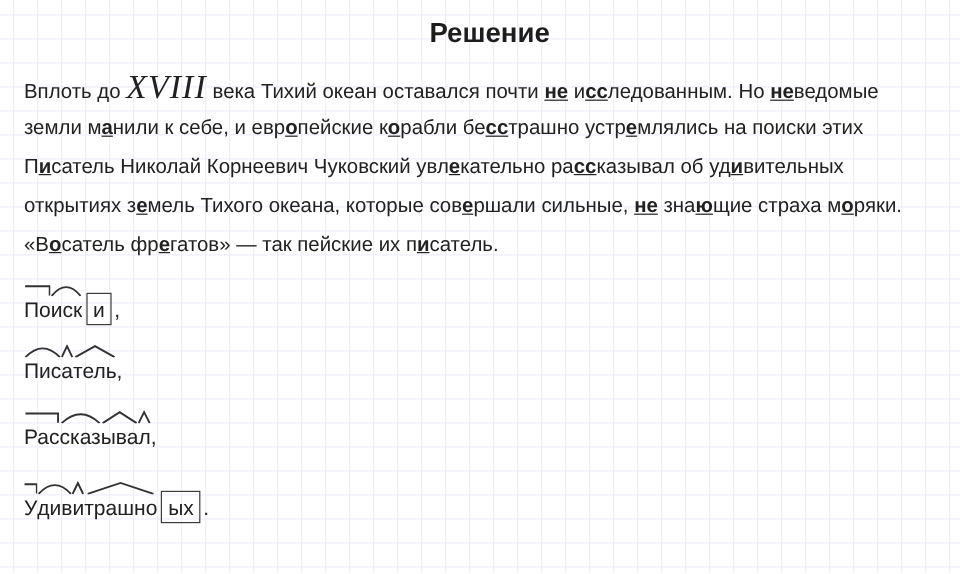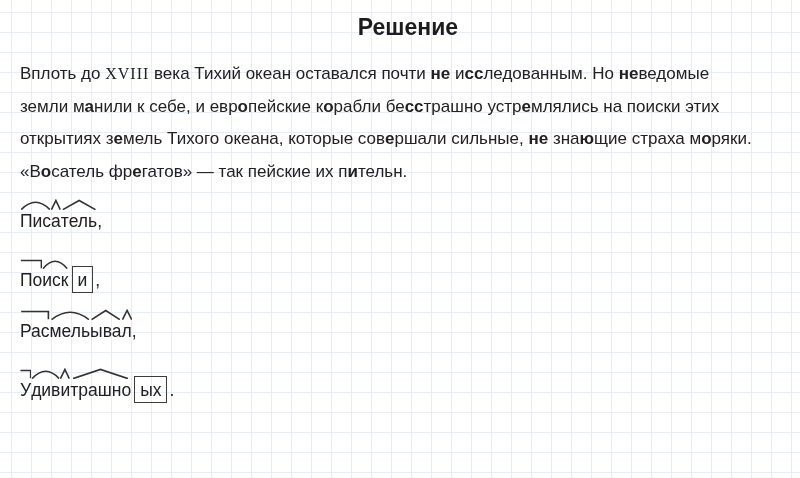--- a/index.html
+++ b/index.html
@@ -14,24 +14,24 @@
     font-family:"Liberation Sans",sans-serif;
     color:#212121;
   }
   .page-title{
     margin:0;padding-top:13px;text-align:center;
     font-size:23px;font-weight:700;line-height:28px;color:#1d1d1d;padding-left:16px;
   }
   .content{padding:0 20px;margin-top:17px;}
   .text-line{height:32.6px;line-height:32.6px;font-size:17px;white-space:nowrap;}
   .seg-normal{font-weight:400;text-align:center;}
-  .seg-bold{font-weight:700;}
+  .seg-bold{font-weight:700;text-decoration:underline;}
   .seg-serif-italic{
-    font-family:"Liberation Serif",serif;
-    font-size:16px;letter-spacing:1px;
+    font-family:"Liberation Serif",serif;font-style:italic;
+    font-size:28px;letter-spacing:1px;
   }
   .analysis{padding:0 20px;margin-top:10px;}
   .word-row{
     position:relative;height:21px;padding-top:13px;margin-bottom:21px;
     font-size:17.5px;line-height:21px;white-space:nowrap;
   }
   .morpheme{position:relative;display:inline-block;vertical-align:baseline;}
   .mark{position:absolute;left:0;right:0;top:-12px;height:11px;color:#333;}
   .mark svg{width:100%;height:100%;display:block;}
   .m-text{display:inline;}
@@ -43,55 +43,56 @@
   .punct{display:inline-block;}
 </style>
 </head>
 <body>
 
 <div class="page">
   <h1 class="page-title">Решение</h1>
   <div class="content">
       <div class="text-line"><span class="seg-normal">Вплоть до </span><span class="seg-serif-italic">XVIII</span><span class="seg-normal"> века Тихий океан оставался почти </span><span class="seg-bold">не</span><span class="seg-normal"> и</span><span class="seg-bold">сс</span><span class="seg-normal">ледованным. Но </span><span class="seg-bold">не</span><span class="seg-normal">ведомые</span></div>
       <div class="text-line"><span class="seg-normal">земли м</span><span class="seg-bold">а</span><span class="seg-normal">нили к себе, и евр</span><span class="seg-bold">о</span><span class="seg-normal">пейские к</span><span class="seg-bold">о</span><span class="seg-normal">рабли бе</span><span class="seg-bold">сс</span><span class="seg-normal">трашно устр</span><span class="seg-bold">е</span><span class="seg-normal">млялись на поиски этих</span></div>
+      <div class="text-line"><span class="seg-normal">П</span><span class="seg-bold">и</span><span class="seg-normal">сатель Николай Корнеевич Чуковский увл</span><span class="seg-bold">е</span><span class="seg-normal">кательно ра</span><span class="seg-bold">сс</span><span class="seg-normal">казывал об уд</span><span class="seg-bold">и</span><span class="seg-normal">вительных</span></div>
       <div class="text-line"><span class="seg-normal">открытиях з</span><span class="seg-bold">е</span><span class="seg-normal">мель Тихого океана, которые сов</span><span class="seg-bold">е</span><span class="seg-normal">ршали сильные, </span><span class="seg-bold">не</span><span class="seg-normal"> зна</span><span class="seg-bold">ю</span><span class="seg-normal">щие страха м</span><span class="seg-bold">о</span><span class="seg-normal">ряки.</span></div>
-      <div class="text-line"><span class="seg-normal">«В</span><span class="seg-bold">о</span><span class="seg-normal">сатель фр</span><span class="seg-bold">е</span><span class="seg-normal">гатов» — так пейские их п</span><span class="seg-bold">и</span><span class="seg-normal">тельн.</span></div>
+      <div class="text-line"><span class="seg-normal">«В</span><span class="seg-bold">о</span><span class="seg-normal">сатель фр</span><span class="seg-bold">е</span><span class="seg-normal">гатов» — так пейские их п</span><span class="seg-bold">и</span><span class="seg-normal">сатель.</span></div>
     </div>
   <div class="analysis">
+      <div class="word-row"><span class="morpheme"><span class="mark">
+            <svg viewBox="0 0 100 30" preserveAspectRatio="none">
+              <path d="M4 7 H96 V28" fill="none" stroke="currentColor" stroke-width="1.6" vector-effect="non-scaling-stroke"></path>
+            </svg>
+          </span><span class="m-text">По</span></span><span class="morpheme"><span class="mark">
+            <svg viewBox="0 0 100 30" preserveAspectRatio="none">
+              <path d="M4 29 Q50 -11 96 29" fill="none" stroke="currentColor" stroke-width="1.6" vector-effect="non-scaling-stroke"></path>
+            </svg>
+          </span><span class="m-text">иск</span></span><span class="ending-box">и</span><span class="punct">,</span></div>
       <div class="word-row"><span class="morpheme"><span class="mark">
             <svg viewBox="0 0 100 30" preserveAspectRatio="none">
               <path d="M4 29 Q50 -11 96 29" fill="none" stroke="currentColor" stroke-width="1.6" vector-effect="non-scaling-stroke"></path>
             </svg>
           </span><span class="m-text">Пис</span></span><span class="morpheme"><span class="mark">
             <svg viewBox="0 0 100 30" preserveAspectRatio="none">
               <path d="M5 29 L50 4 L95 29" fill="none" stroke="currentColor" stroke-width="1.6" vector-effect="non-scaling-stroke"></path>
             </svg>
           </span><span class="m-text">а</span></span><span class="morpheme"><span class="mark">
             <svg viewBox="0 0 100 30" preserveAspectRatio="none">
               <path d="M5 29 L50 4 L95 29" fill="none" stroke="currentColor" stroke-width="1.6" vector-effect="non-scaling-stroke"></path>
             </svg>
           </span><span class="m-text">тель</span></span><span class="punct">,</span></div>
       <div class="word-row"><span class="morpheme"><span class="mark">
             <svg viewBox="0 0 100 30" preserveAspectRatio="none">
               <path d="M4 7 H96 V28" fill="none" stroke="currentColor" stroke-width="1.6" vector-effect="non-scaling-stroke"></path>
             </svg>
-          </span><span class="m-text">По</span></span><span class="morpheme"><span class="mark">
-            <svg viewBox="0 0 100 30" preserveAspectRatio="none">
-              <path d="M4 29 Q50 -11 96 29" fill="none" stroke="currentColor" stroke-width="1.6" vector-effect="non-scaling-stroke"></path>
-            </svg>
-          </span><span class="m-text">иск</span></span><span class="ending-box">и</span><span class="punct">,</span></div>
-      <div class="word-row"><span class="morpheme"><span class="mark">
-            <svg viewBox="0 0 100 30" preserveAspectRatio="none">
-              <path d="M4 7 H96 V28" fill="none" stroke="currentColor" stroke-width="1.6" vector-effect="non-scaling-stroke"></path>
-            </svg>
           </span><span class="m-text">Рас</span></span><span class="morpheme"><span class="mark">
             <svg viewBox="0 0 100 30" preserveAspectRatio="none">
               <path d="M4 29 Q50 -11 96 29" fill="none" stroke="currentColor" stroke-width="1.6" vector-effect="non-scaling-stroke"></path>
             </svg>
-          </span><span class="m-text">мель</span></span><span class="morpheme"><span class="mark">
+          </span><span class="m-text">сказ</span></span><span class="morpheme"><span class="mark">
             <svg viewBox="0 0 100 30" preserveAspectRatio="none">
               <path d="M5 29 L50 4 L95 29" fill="none" stroke="currentColor" stroke-width="1.6" vector-effect="non-scaling-stroke"></path>
             </svg>
           </span><span class="m-text">ыва</span></span><span class="morpheme"><span class="mark">
             <svg viewBox="0 0 100 30" preserveAspectRatio="none">
               <path d="M5 29 L50 4 L95 29" fill="none" stroke="currentColor" stroke-width="1.6" vector-effect="non-scaling-stroke"></path>
             </svg>
           </span><span class="m-text">л</span></span><span class="punct">,</span></div>
       <div class="word-row"><span class="morpheme"><span class="mark">
             <svg viewBox="0 0 100 30" preserveAspectRatio="none">

